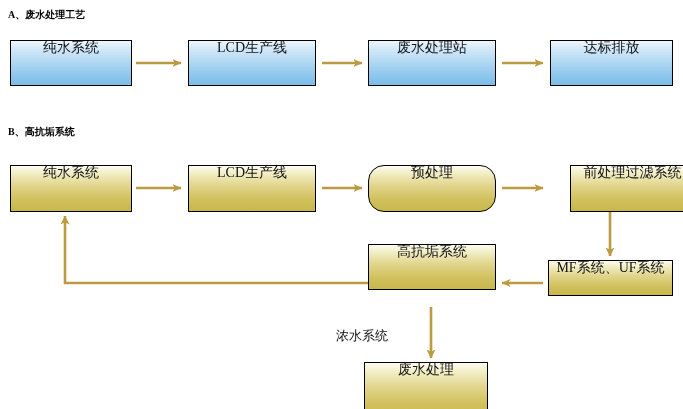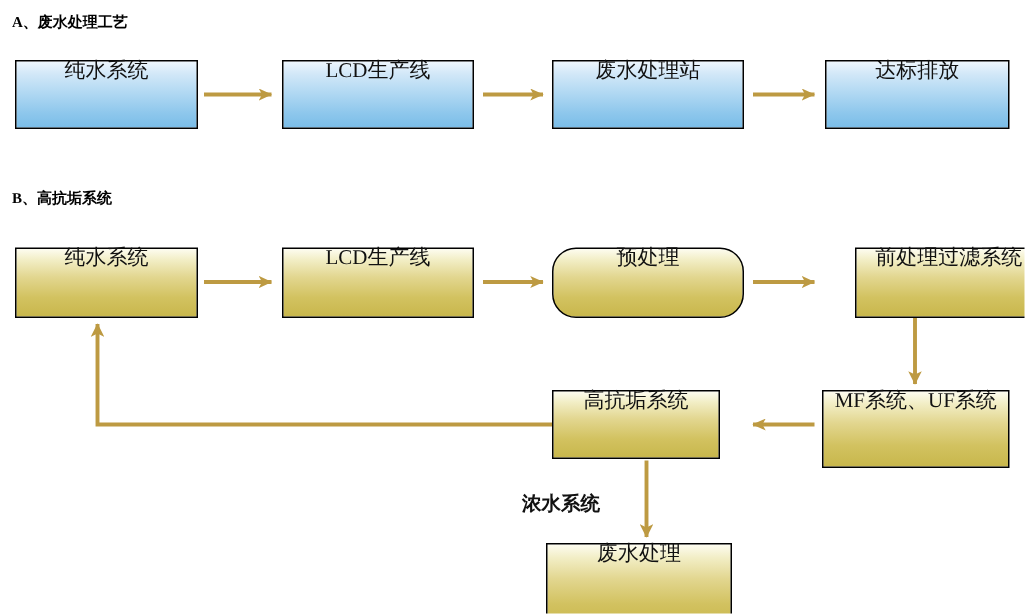--- a/index.html
+++ b/index.html
@@ -156,27 +156,27 @@
   </div>
 
   <div class="node gold" style="left:368px; top:165px; width:128px; height:47px;border-radius:16px;">
     <span class="node-label">预处理</span>
   </div>
 
   <div class="node gold" style="left:548px; top:165px; width:125px; height:47px;margin-left:22px;">
     <span class="node-label">前处理过滤系统</span>
   </div>
 
-  <div class="node gold" style="left:548px; top:260px; width:125px; height:52px;">
+  <div class="node gold" style="left:548px; top:260px; width:125px; height:36px;">
     <span class="node-label">MF系统、UF系统</span>
   </div>
 
-  <div class="node gold" style="left:368px; top:260px; width:112px; height:46px;">
+  <div class="node gold" style="left:368px; top:244px; width:128px; height:46px;">
     <span class="node-label">高抗垢系统</span>
   </div>
 
   <div class="node gold" style="left:364px; top:362px; width:124px; height:57px;">
     <span class="node-label">废水处理</span>
   </div>
 
-  <div class="edge-label" style="left:348px; top:327px;font-weight:bold;">浓水系统</div>
+  <div class="edge-label" style="left:336px; top:327px;">浓水系统</div>
 
 </div>
 
 </body></html>

